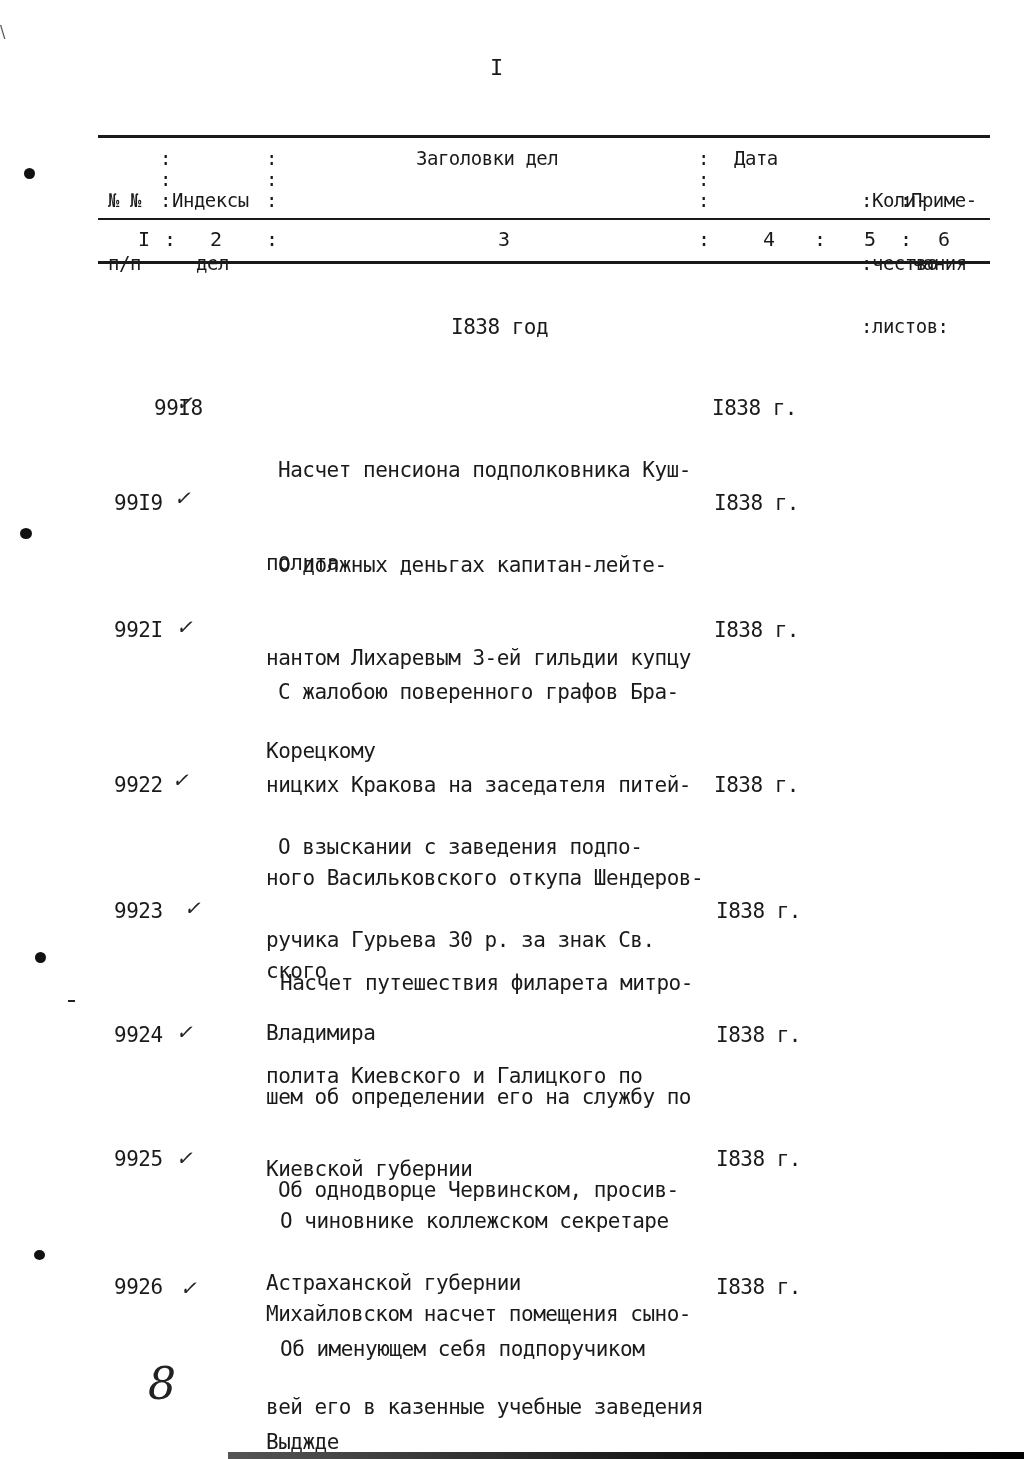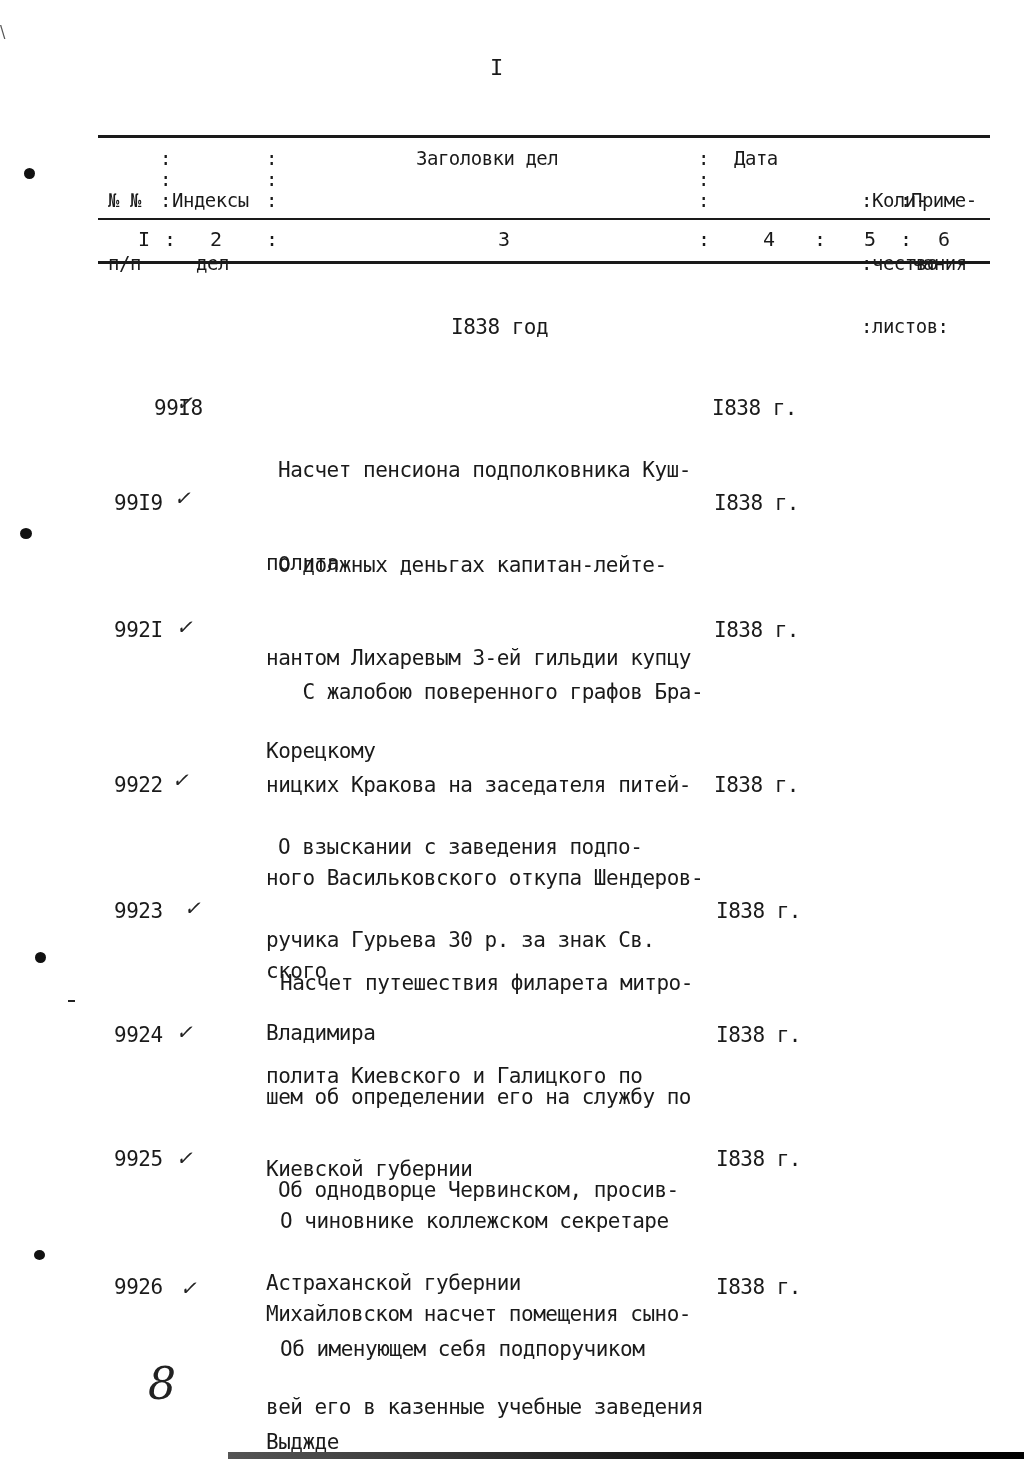--- a/index.html
+++ b/index.html
@@ -148,21 +148,21 @@
 <div class="abs mono entry-text" style="top:488px;">
   <div style="padding-left:12px;">О должных деньгах капитан-лейте-</div>
   <div>нантом Лихаревым 3-ей гильдии купцу</div>
   <div>Корецкому</div>
 </div>
 <div class="abs mono entry-date" style="left:714px;top:488px;">I838 г.</div>
 
 <div class="abs mono idx" style="top:615px;">992I</div>
 <div class="abs tick" style="left:176px;top:615px;">✓</div>
 <div class="abs mono entry-text" style="top:615px;">
-  <div style="padding-left:12px;text-align:right;">С жалобою поверенного графов Бра-</div>
+  <div style="padding-left:12px;">С жалобою поверенного графов Бра-</div>
   <div>ницких Кракова на заседателя питей-</div>
   <div>ного Васильковского откупа Шендеров-</div>
   <div>ского</div>
 </div>
 <div class="abs mono entry-date" style="left:714px;top:615px;">I838 г.</div>
 
 <div class="abs mono idx" style="top:770px;">9922</div>
 <div class="abs tick" style="left:172px;top:768px;">✓</div>
 <div class="abs mono entry-text" style="top:770px;">
   <div style="padding-left:12px;">О взыскании с заведения подпо-</div>

